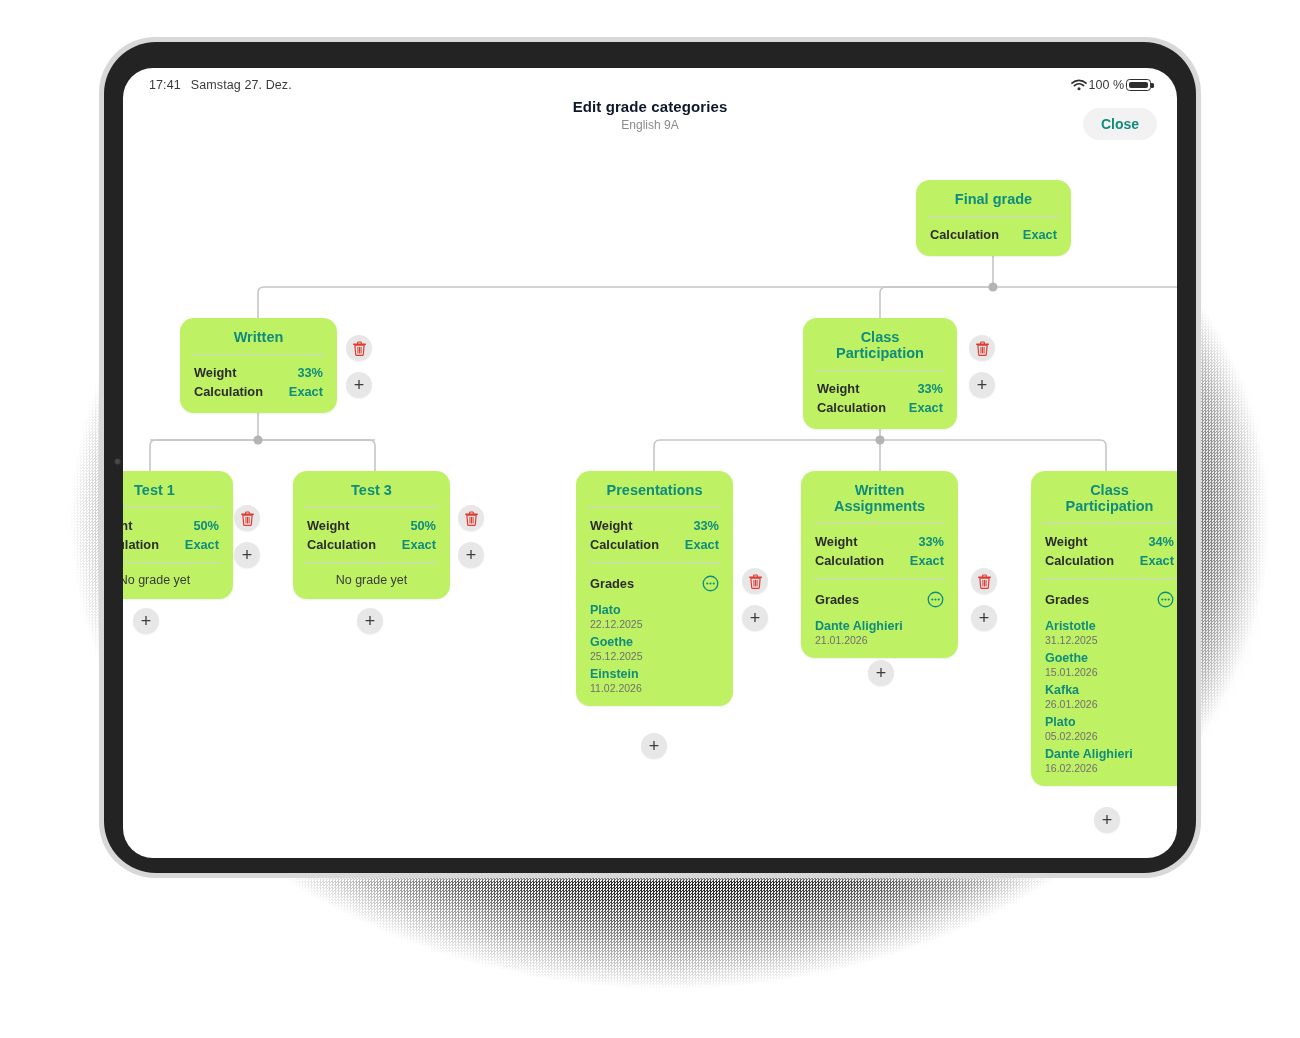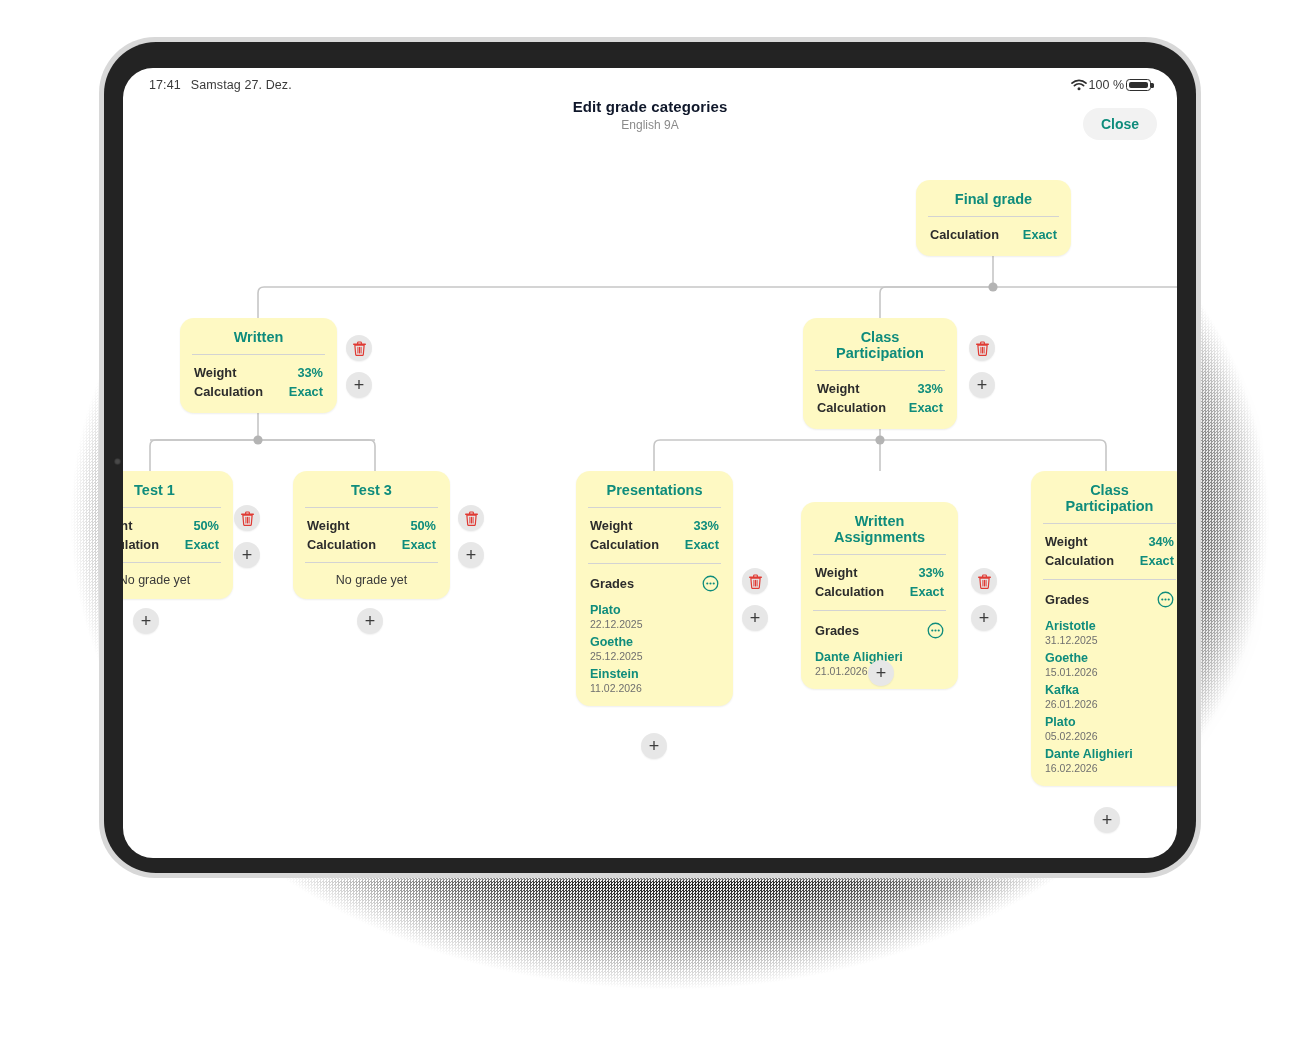--- a/index.html
+++ b/index.html
@@ -97,21 +97,21 @@
     font-family: "Liberation Sans", sans-serif;
     cursor: pointer;
   }
 
   
   .canvas { position: absolute; left: 0; top: 0; width: 1054px; height: 790px; }
   .edges { position: absolute; left: 0; top: 0; width: 1054px; height: 790px; pointer-events: none; }
 
   .node {
     position: absolute;
-    background: #fef9c3;
+    background: #bef264;
     border-radius: 14px;
     box-shadow: 0 1px 2px rgba(0,0,0,.07);
     padding: 11px 14px 12px 14px;
   }
   .node-title {
     text-align: center; color: #0f8c7c; font-weight: bold;
     font-size: 14.5px; padding-bottom: 9px;
   }
   .divider { height: 1px; background: #d3d3d3; margin: 0 -2px 8px -2px; }
   .row { display: flex; justify-content: space-between; align-items: baseline; padding: 2px 0; }
@@ -361,21 +361,21 @@
             <path d="M2 4.3h10l-.9 10.1a1.2 1.2 0 0 1-1.2 1.1H4.1A1.2 1.2 0 0 1 2.9 14.4L2 4.3z" fill="none" stroke="#e03a33" stroke-width="1.3"></path>
             <path d="M.7 3.4h12.6" stroke="#e03a33" stroke-width="1.5" stroke-linecap="round"></path>
             <path d="M5 3.3V1.9c0-.5.4-.9.9-.9h2.2c.5 0 .9.4.9.9v1.4" fill="none" stroke="#e03a33" stroke-width="1.3"></path>
             <path d="M5.3 6.6v6.2M7 6.6v6.2M8.7 6.6v6.2" stroke="#e03a33" stroke-width="1.1" stroke-linecap="round"></path>
           </svg>
         </span>
       </button>
       <button class="circ plus" style="left:619px; top:537px;"></button>
       <button class="circ plus" style="left:518px; top:665px;"></button>
 
-      <div class="node" style="left:678px; top:403px; width:157px;margin-top:31px;">
+      <div class="node" style="left:678px; top:403px; width:157px;">
         <div class="node-title">Written Assignments</div>
         <div class="divider"></div>
         <div class="row">
           <span class="k">Weight</span>
           <span class="v">33%</span>
         </div>
         <div class="row">
           <span class="k">Calculation</span>
           <span class="v">Exact</span>
         </div>

